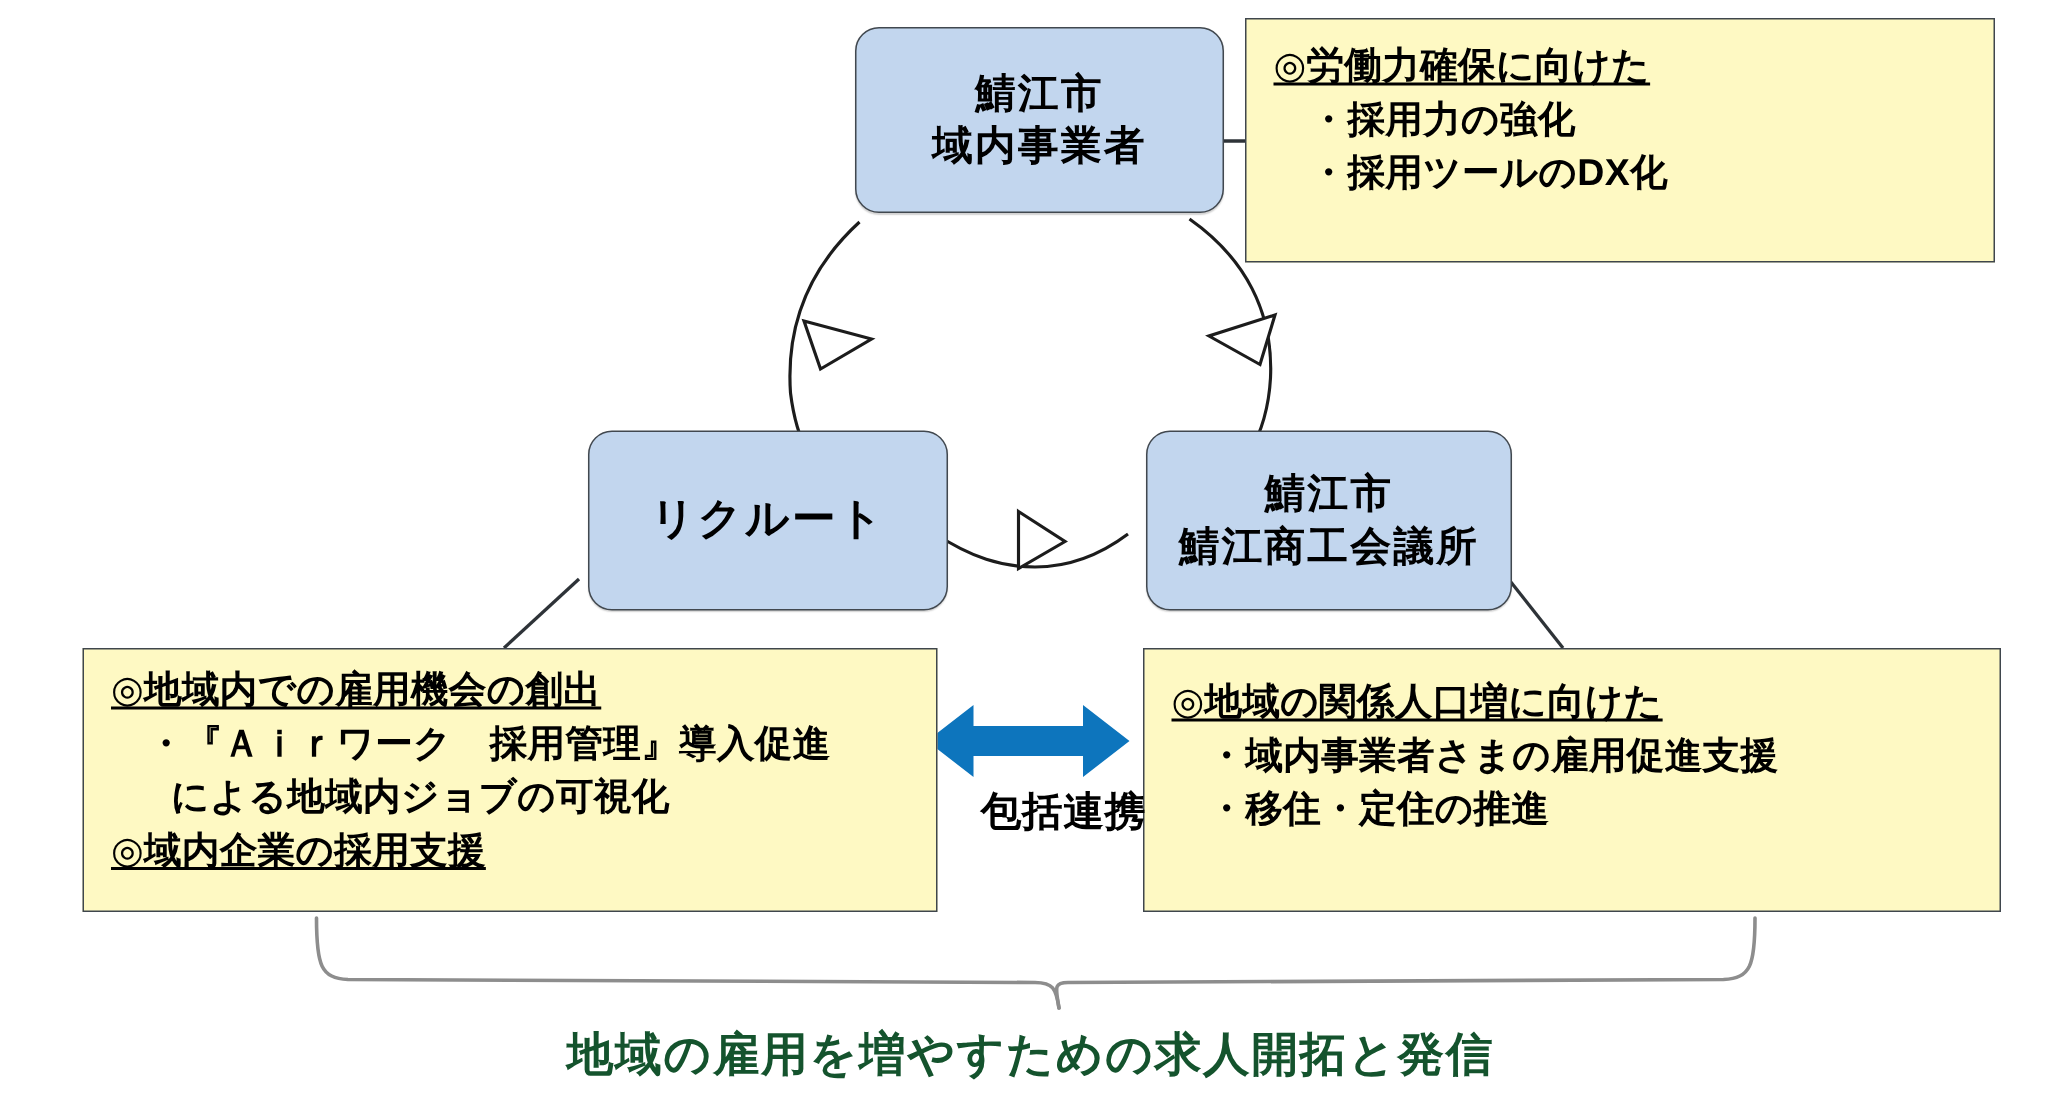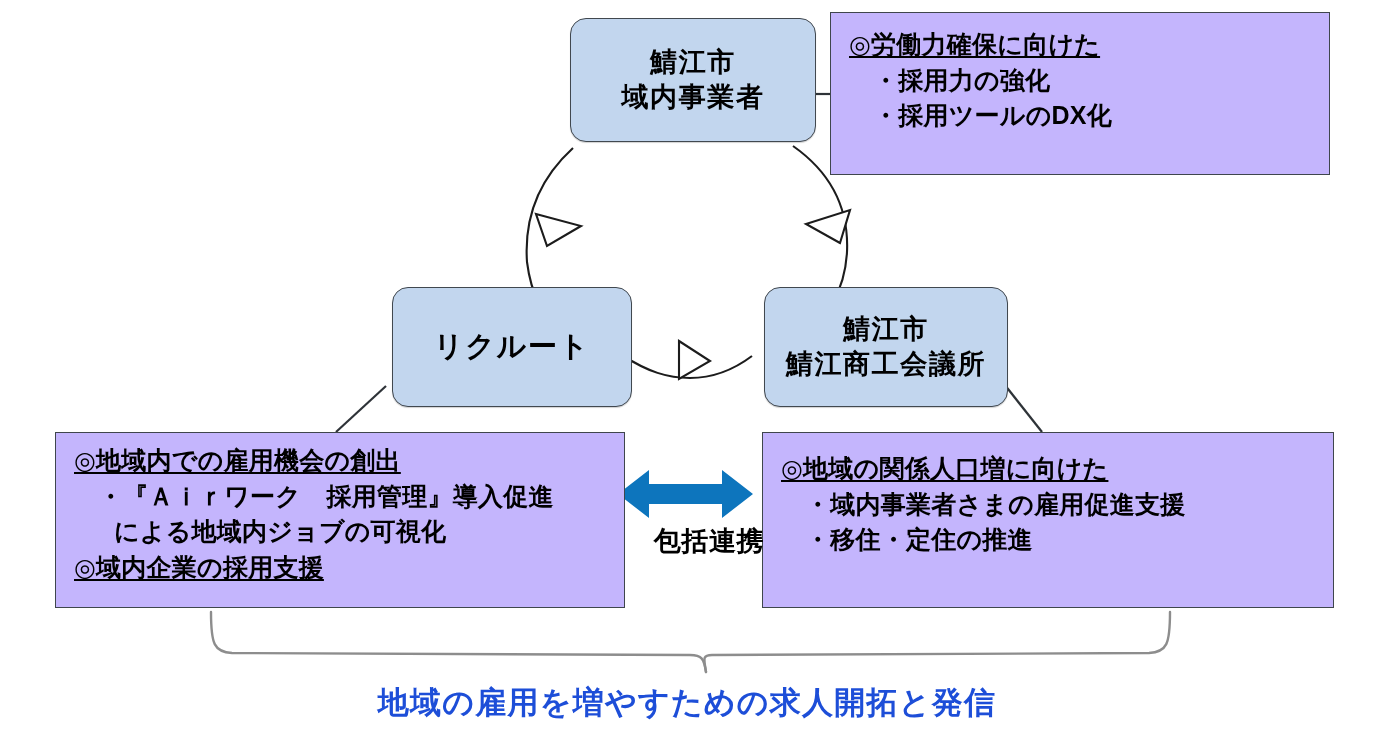--- a/index.html
+++ b/index.html
@@ -49,21 +49,21 @@
   .node .line { display: block; white-space: nowrap; }
 
   #node-employers { left: 558px; top: 18px;  width: 246px; height: 124px; font-size: 27px; }
   #node-recruit   { left: 380px; top: 287px; width: 240px; height: 120px; font-size: 29px; align-items: center; }
   #node-city      { left: 752px; top: 287px; width: 244px; height: 120px; font-size: 27px; }
 
   
   .callout {
     position: absolute;
     box-sizing: border-box;
-    background: #c4b5fd;
+    background: #fef9c3;
     border: 1.6px solid #3f464d;
     color: #000000;
     font-size: 25px;
     font-weight: bold;
     line-height: 1.42;
     letter-spacing: 0.01em;
     padding: 14px 12px 10px 18px;
   }
   #callout-employers { left: 830px;  top: 12px;  width: 500px; height: 163px; }
   #callout-recruit   { left: 55px;   top: 432px; width: 570px; height: 176px; padding-top: 10px; }
@@ -90,21 +90,21 @@
   
   #bottom-caption {
     position: absolute;
     left: 0;
     top: 682px;
     width: 1374px;
     text-align: center;
     font-size: 31px;
     font-weight: bold;
     letter-spacing: 0.04em;
-    color: #1d4ed8;
+    color: #14532d;
   }
 </style>
 </head>
 <body>
 
 <div id="canvas">
 
   <svg id="vector-layer" viewBox="0 0 1374 732" xmlns="http://www.w3.org/2000/svg">
 
     <g fill="none" stroke="#1c1c1c" stroke-width="2.1">

